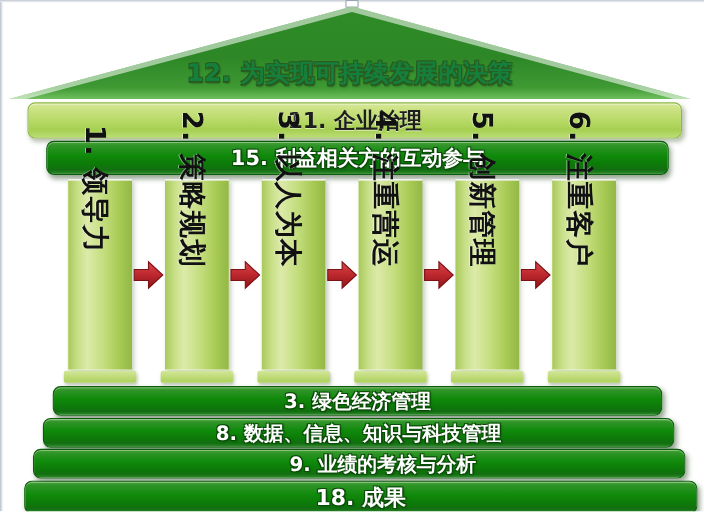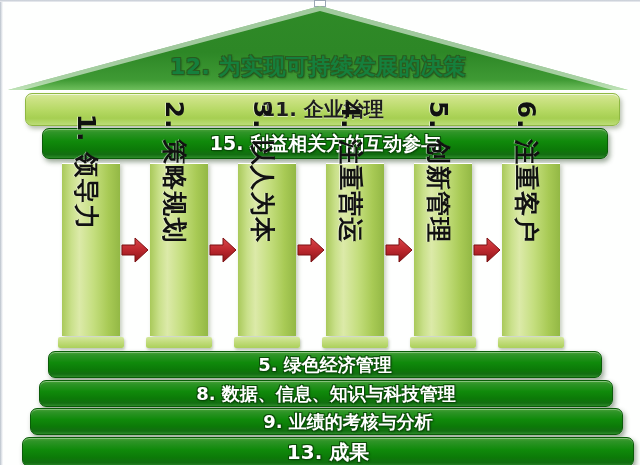--- a/index.html
+++ b/index.html
@@ -172,28 +172,28 @@
       <path d="M1,9 L14,9 L14,2 L27,14 L14,26 L14,19 L1,19 Z" fill="url(#arrGrad)" stroke="#7d1013" stroke-width="1"></path>
     </svg>
   </div>
   <div class="arrow" style="left:473px;">
     <svg width="28" height="28" viewBox="0 0 28 28">
       <path d="M1,9 L14,9 L14,2 L27,14 L14,26 L14,19 L1,19 Z" fill="url(#arrGrad)" stroke="#7d1013" stroke-width="1"></path>
     </svg>
   </div>
 
   <div class="bar bar-dark" style="left:48px;top:351px;width:554px;height:27px;">
-    <span class="txt" style="font-size:18px;">5. 绿色经济管理</span>
+    <span class="txt" style="font-size:18px;">3. 绿色经济管理</span>
   </div>
 
   <div class="bar bar-dark" style="left:39px;top:380px;width:574px;height:27px;align-items:center;">
     <span class="txt" style="font-size:18px;">8. 数据、信息、知识与科技管理</span>
   </div>
 
   <div class="bar bar-dark" style="left:30px;top:408px;width:593px;height:27px;">
     <span class="txt" style="font-size:18px;margin-left:43px;">9.  业绩的考核与分析</span>
   </div>
 
   <div class="bar bar-dark" style="left:22px;top:437px;width:612px;height:30px;">
-    <span class="txt" style="font-size:20px;">13. 成果</span>
+    <span class="txt" style="font-size:20px;">18. 成果</span>
   </div>
 
 </div>
 
 </body></html>

